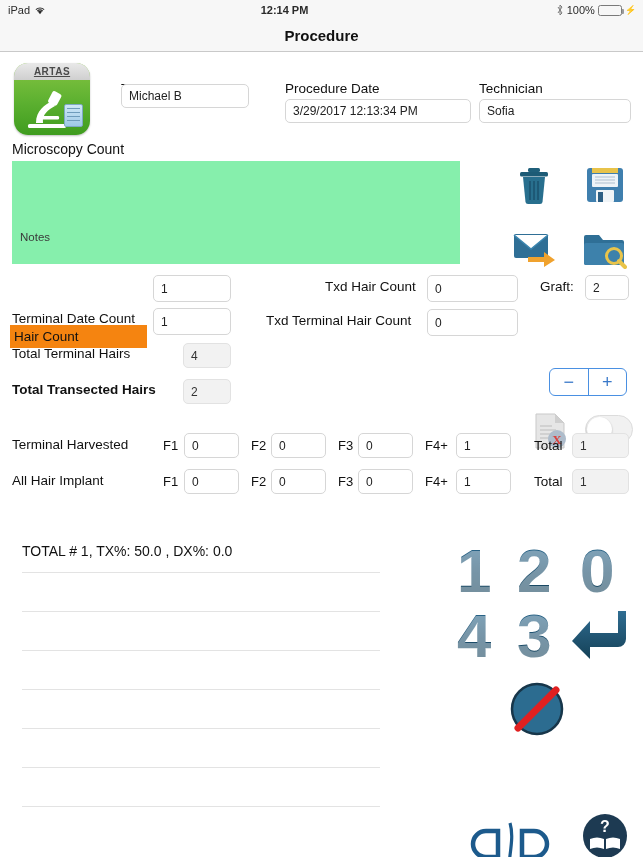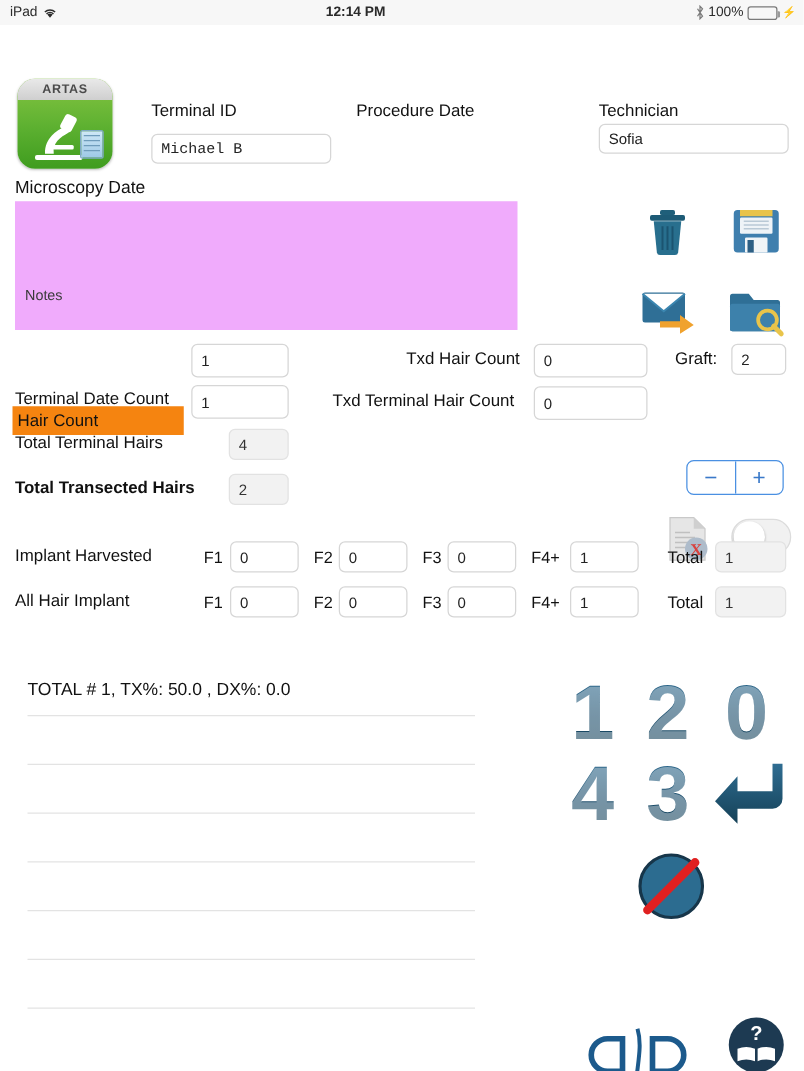--- a/index.html
+++ b/index.html
@@ -51,21 +51,21 @@
     position:absolute; left:14px; top:10px; width:76px; height:72px;
     border-radius:14px; overflow:hidden;
     background:linear-gradient(180deg,#86c542 0%,#5cb030 55%,#3f9c1f 100%);
     box-shadow:0 1px 2px rgba(0,0,0,.25);
   }
   .logo-band {
     position:absolute; top:0; left:0; width:100%; height:17px;
     background:linear-gradient(180deg,#e9e9e9,#cfcfcf);
     display:flex; align-items:center; justify-content:center;
   }
-  .logo-band span { font-size:10px; font-weight:700; letter-spacing:.5px; color:#4a4a4a; }
+  .logo-band span { font-size:10px; font-weight:700; letter-spacing:.5px; color:#4a4a4a;text-decoration:underline; }
   .logo-scope { position:absolute; left:8px; top:19px; }
   .logo-screen {
     position:absolute; right:7px; bottom:8px; width:19px; height:23px;
     background:linear-gradient(180deg,#cfe8f7,#9ec9e6); border:1px solid #7fa9c4; border-radius:2px;
   }
   .logo-screen i { display:block; height:1.5px; background:#6f9cbb; margin:2.5px 2px 0 2px; }
 
   
   .field-label { font-size:13.5px; color:#111; }
   .txtbox {
@@ -73,22 +73,22 @@
     font-size:12px; color:#222; display:flex; align-items:center;
     padding-left:7px; font-family:"Liberation Sans", sans-serif;
   }
   .txtbox.readonly { background:#f2f2f2; border-color:#e2e2e2; color:#333; }
 
   .abs { position:absolute; }
 
   
   .notes-label { position:absolute; left:12px; top:88px; font-size:14px; color:#111; }
   .notes-box {
-    position:absolute; left:12px; top:108px; width:402px; height:103px;
-    background:#f0abfc; border:none;
+    position:absolute; left:12px; top:108px; width:448px; height:103px;
+    background:#86efac; border:none;
   }
   .notes-ph { position:absolute; left:8px; top:70px; font-size:11.5px; color:#3a3a3a; }
 
   
   .icobtn { position:absolute; cursor:pointer; }
 
   
   .stepper {
     position:absolute; left:549px; top:315px; width:78px; height:28px;
     border:1px solid #4a90e2; border-radius:6px; display:flex; overflow:hidden; background:#fff;
@@ -158,20 +158,23 @@
         <svg width="8" height="12" viewBox="0 0 8 12">
           <path d="M2 3 L6 9 L4 11 L4 1 L6 3 L2 9" stroke="#7a7a7a" stroke-width="1" fill="none"></path>
         </svg>
       </span>
       <span>100%</span>
       <span class="batt"><span class="batt-fill"></span></span>
       <span class="bolt">⚡</span>
     </div>
   </div>
 
+  <div class="navbar">
+    <div class="navtitle">Procedure</div>
+  </div>
 
   <div class="content">
 
     <div class="logo">
       <div class="logo-band">
         <span>ARTAS</span>
       </div>
       <div class="logo-scope">
         <svg width="50" height="50" viewBox="0 0 50 50">
           <g fill="#ffffff">
@@ -184,28 +187,29 @@
       </div>
       <div class="logo-screen">
           <i></i>
           <i></i>
           <i></i>
           <i></i>
         </div>
     </div>
 
     <div class="abs field-label" style="left:121px; top:28px;">Terminal ID</div>
-    <div class="abs txtbox" style="left:121px; top:54px; width:144px; height:24px;font-family:Liberation Mono, monospace;">Michael B</div>
+    <div class="abs txtbox" style="left:121px; top:31px; width:128px; height:24px;">Michael B</div>
 
     <div class="abs field-label" style="left:285px; top:28px;">Procedure Date</div>
+    <div class="abs txtbox" style="left:285px; top:46px; width:186px; height:24px;">3/29/2017 12:13:34 PM</div>
 
     <div class="abs field-label" style="left:479px; top:28px;">Technician</div>
     <div class="abs txtbox" style="left:479px; top:46px; width:152px; height:24px;">Sofia</div>
 
-    <div class="notes-label">Microscopy Date</div>
+    <div class="notes-label">Microscopy Count</div>
     <div class="notes-box">
       <div class="notes-ph">Notes</div>
     </div>
 
     <div class="icobtn" style="left:512px; top:110px;">
       <svg width="44" height="44" viewBox="0 0 44 44">
         <rect x="16" y="5" width="12" height="4" rx="1.5" fill="#1f5f7a"></rect>
         <rect x="8" y="9" width="28" height="4.5" rx="1.5" fill="#1d5b76"></rect>
         <path d="M11 14 L33 14 L30.5 39 Q30.2 41 28 41 L16 41 Q13.8 41 13.5 39 Z" fill="#286f8e"></path>
         <g stroke="#1b5470" stroke-width="1.6">
@@ -286,21 +290,21 @@
           <line x1="6" y1="25" x2="18" y2="25"></line>
         </g>
         <circle cx="23" cy="26" r="9" fill="#aebccb"></circle>
         <text x="23" y="31" font-size="13" font-weight="700" fill="#d8423f" text-anchor="middle" font-family="Liberation Serif, serif">X</text>
       </svg>
     </div>
     <div class="toggle">
         <div class="knob"></div>
       </div>
 
-    <div class="abs field-label" style="left:12px; top:384px;">Implant Harvested</div>
+    <div class="abs field-label" style="left:12px; top:384px;">Terminal Harvested</div>
     <div class="abs field-label" style="left:163px; top:385px; font-size:13px;">F1</div>
     <div class="abs txtbox" style="left:184px; top:380px; width:55px; height:25px;">0</div>
     <div class="abs field-label" style="left:251px; top:385px; font-size:13px;">F2</div>
     <div class="abs txtbox" style="left:271px; top:380px; width:55px; height:25px;">0</div>
     <div class="abs field-label" style="left:338px; top:385px; font-size:13px;">F3</div>
     <div class="abs txtbox" style="left:358px; top:380px; width:55px; height:25px;">0</div>
     <div class="abs field-label" style="left:425px; top:385px; font-size:13px;">F4+</div>
     <div class="abs txtbox" style="left:456px; top:380px; width:55px; height:25px;">1</div>
     <div class="abs field-label" style="left:534px; top:385px;">Total</div>
     <div class="abs txtbox readonly" style="left:572px; top:380px; width:57px; height:25px;">1</div>

